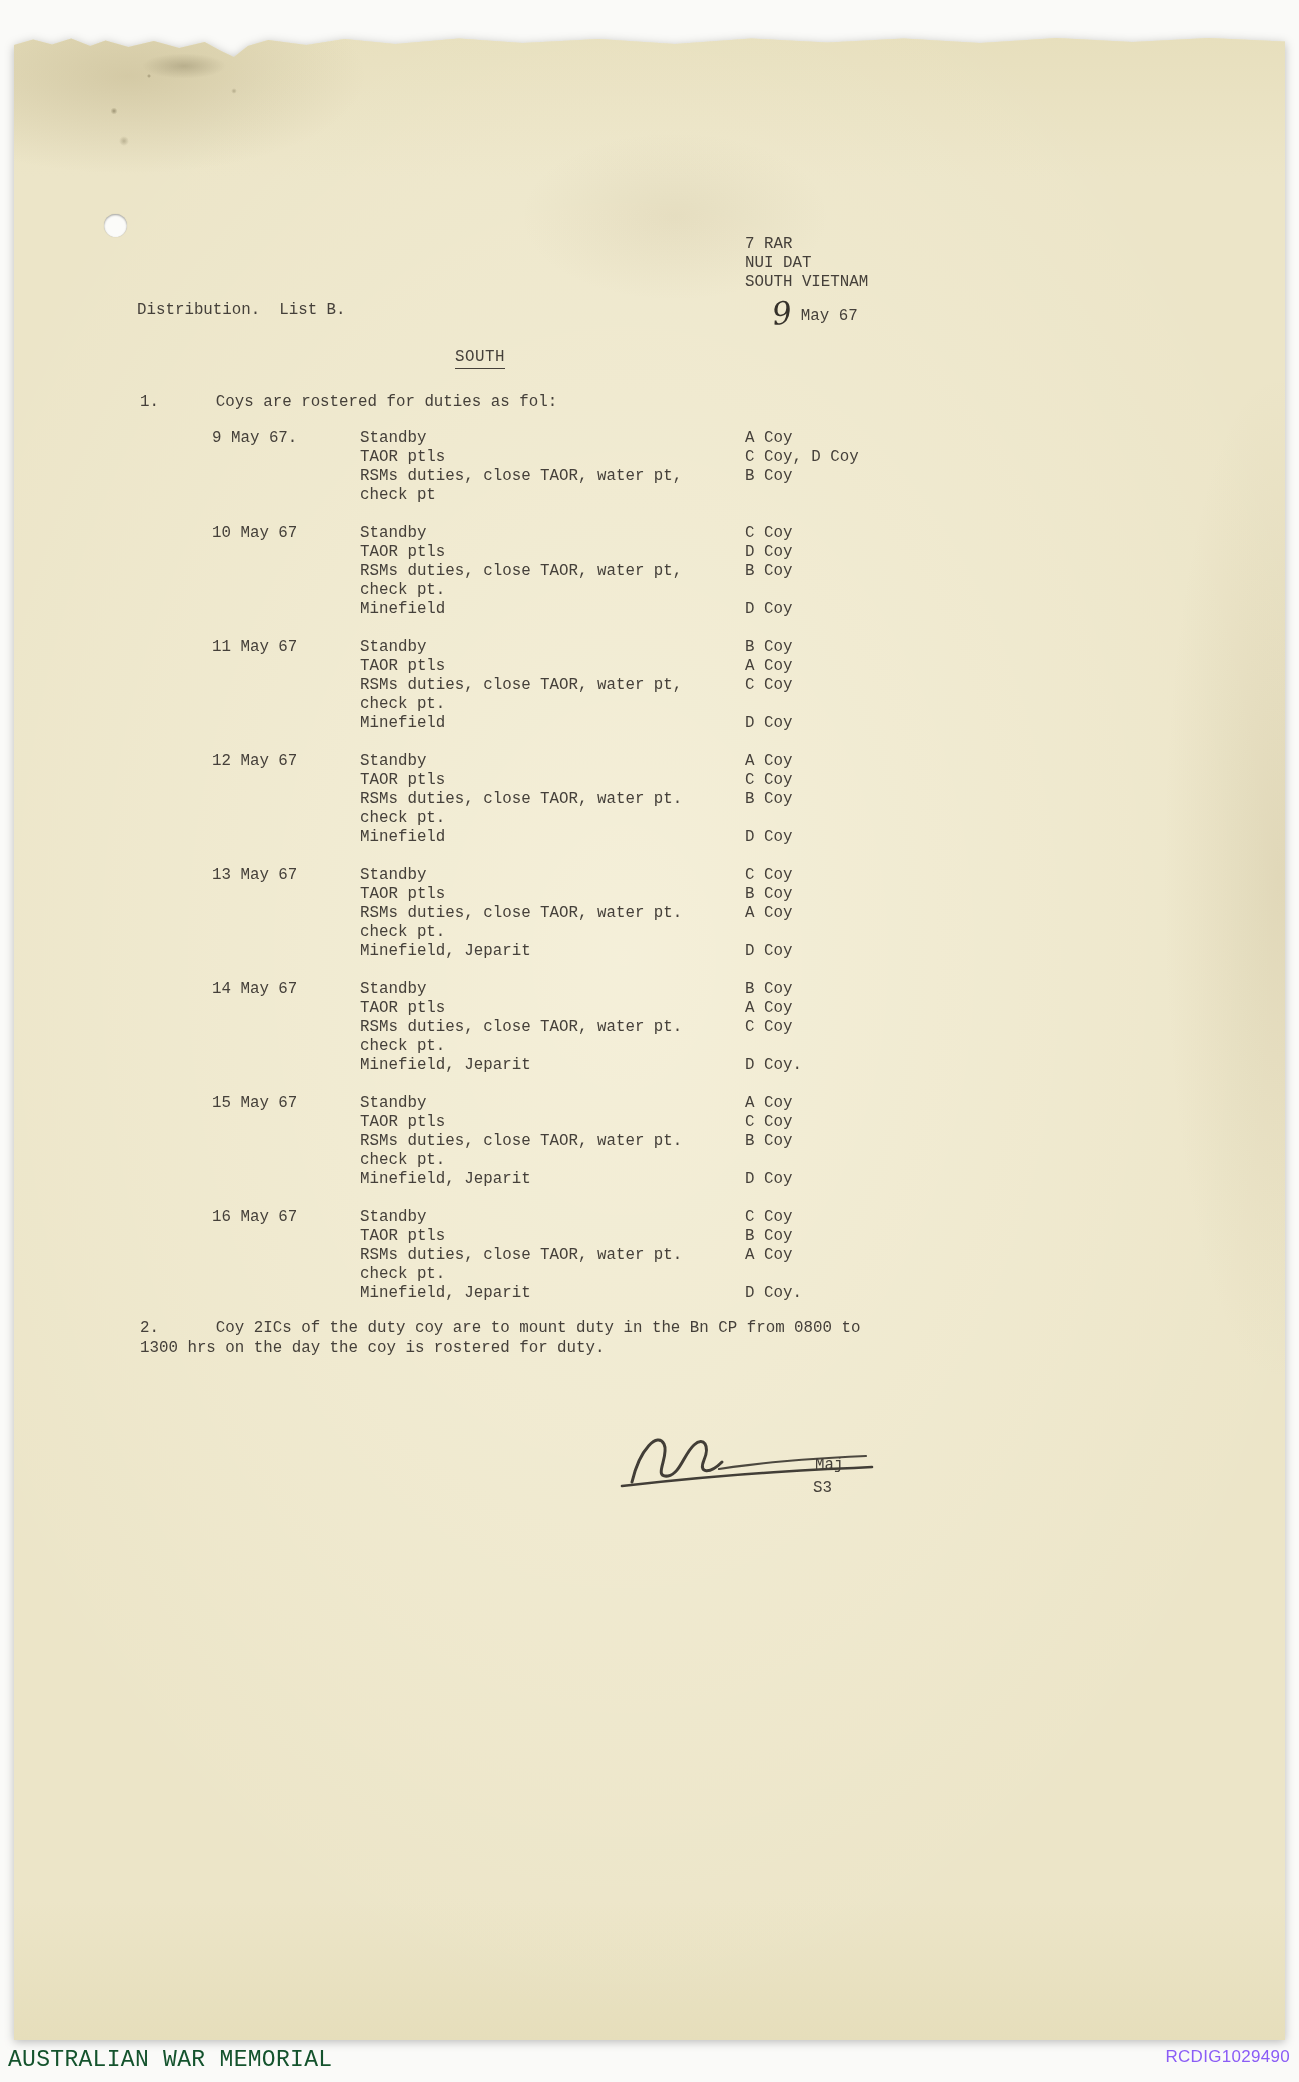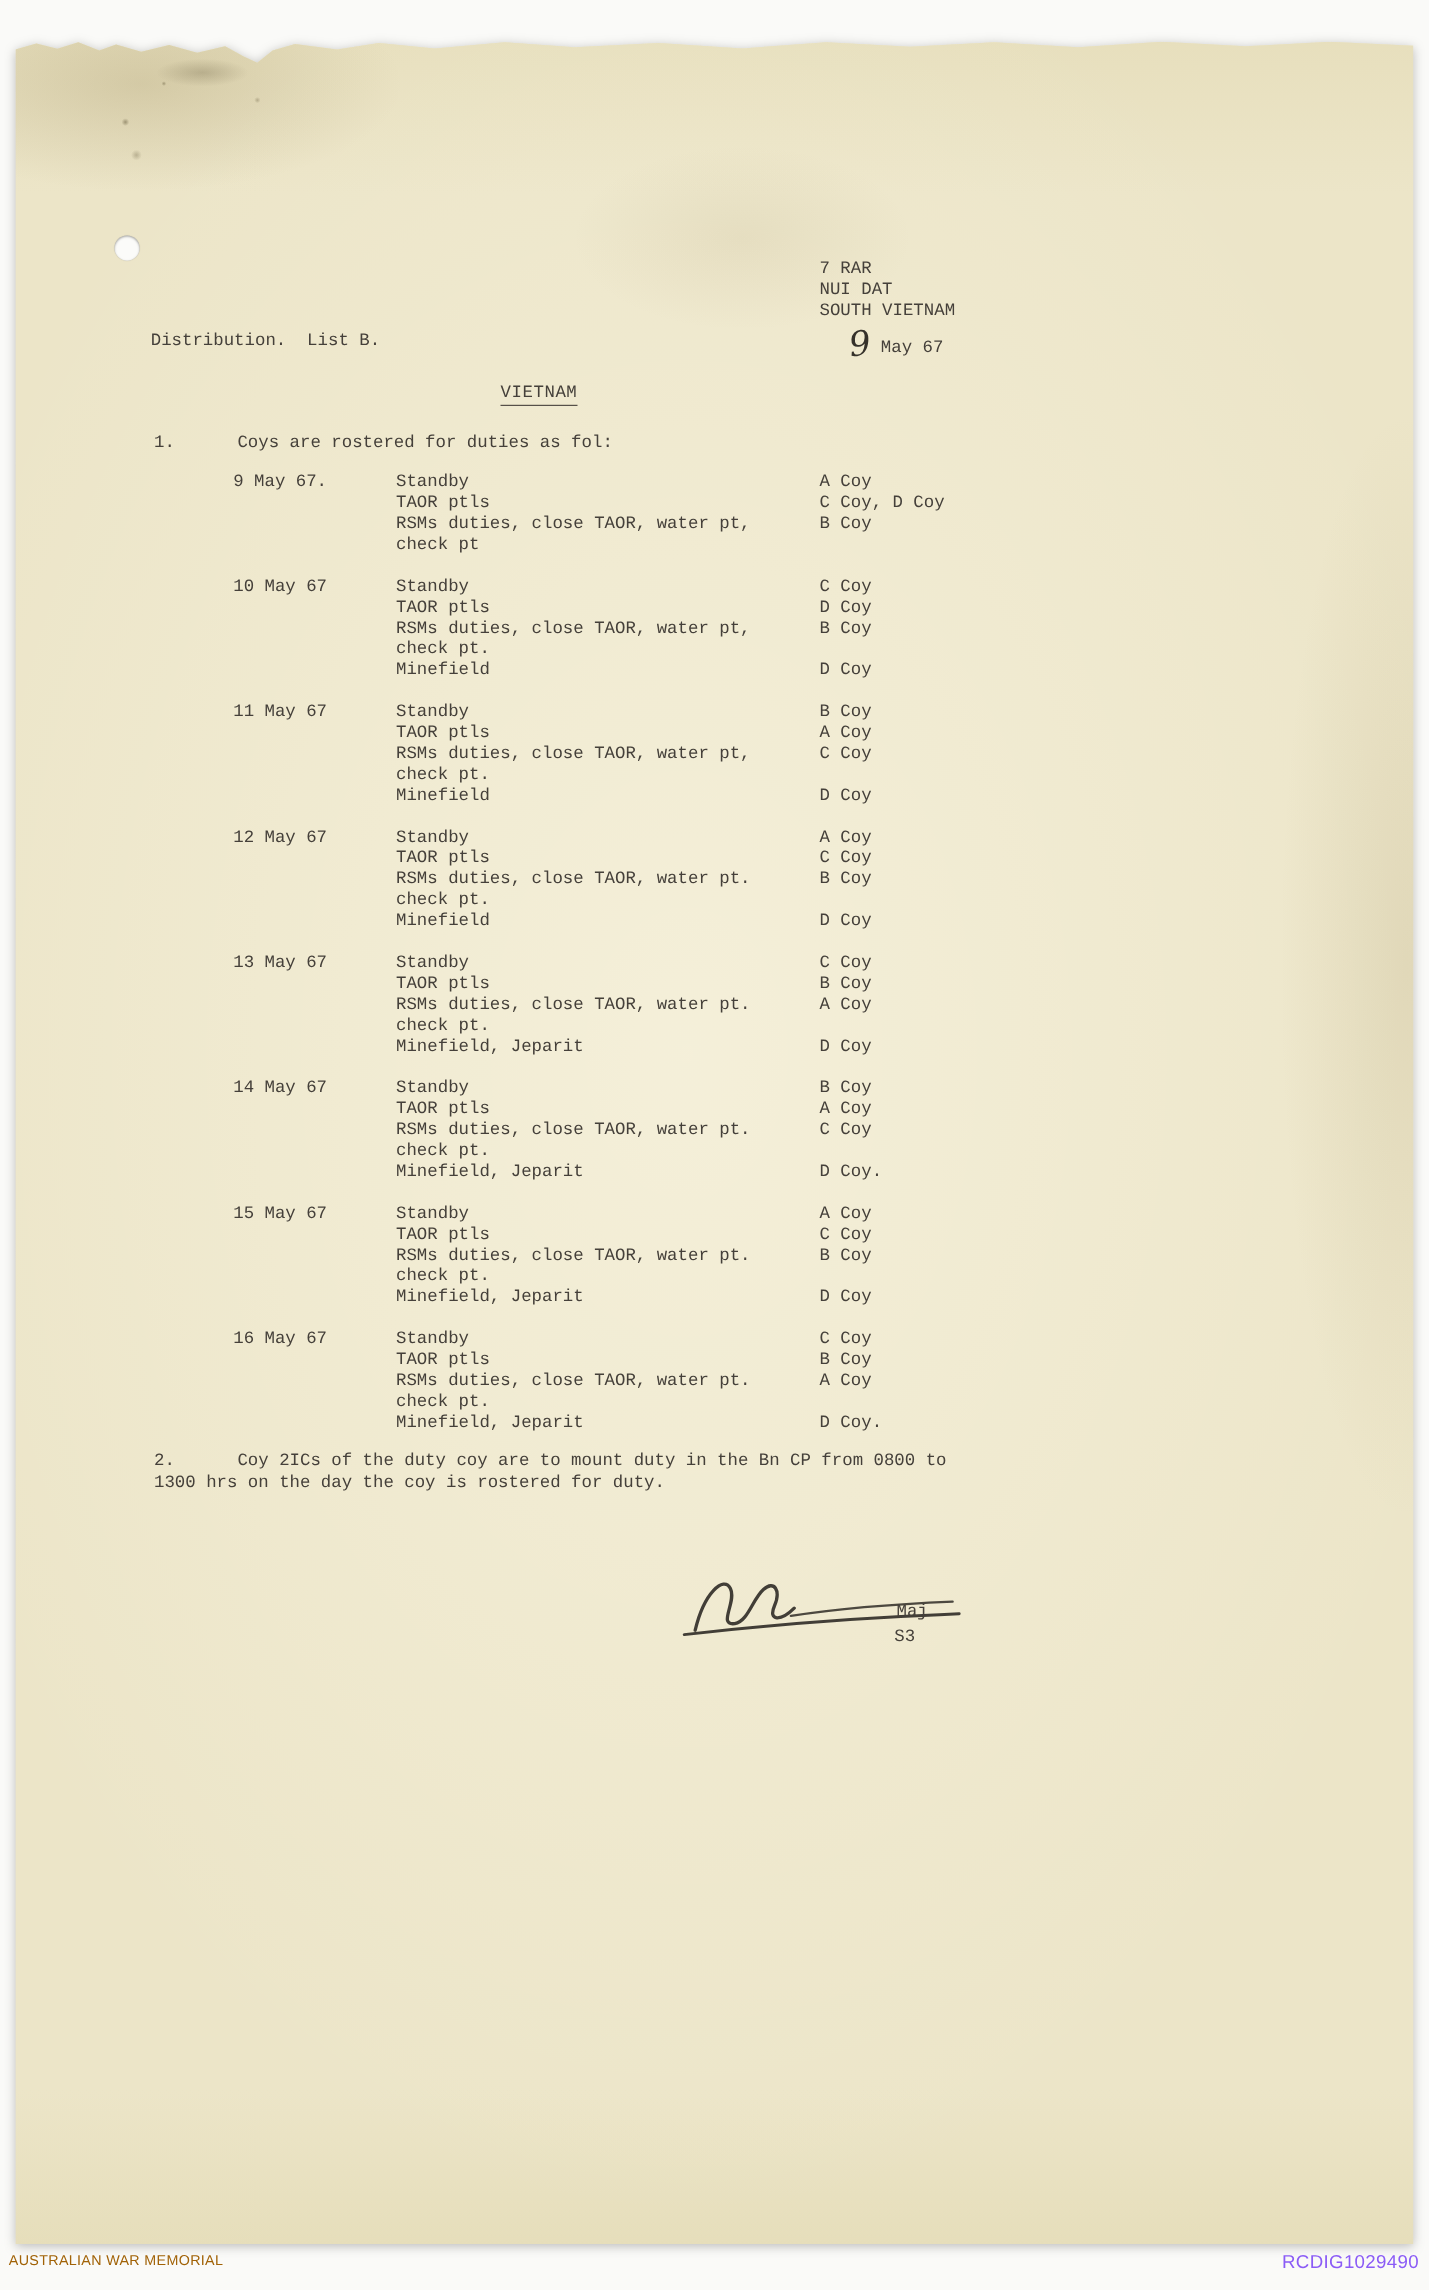--- a/index.html
+++ b/index.html
@@ -79,22 +79,22 @@
   .duty-line{ white-space:pre; }
   .coy-cell{ flex:1; white-space:pre; }
   .para-block{ position:absolute; left:126px; line-height:20px; }
   .para2{ top:1282px; }
   .para3{ top:1340px; }
   .sig-svg{ position:absolute; left:600px; top:1388px; }
   .sig-rank{ position:absolute; left:801px; top:1420px; }
   .sig-appt{ position:absolute; left:799px; top:1443px; }
   .footer-left{
     position:absolute; left:8px; top:2047px;
-    font-family:Liberation Sans, sans-serif;
-    font-size:13px; color:#a16207; letter-spacing:0.3px;
+    font-family:Liberation Mono, monospace;
+    font-size:23px; color:#14532d; letter-spacing:0.3px;
   }
   .footer-right{
     position:absolute; right:9px; top:2047px;
     font-family:"Liberation Sans", sans-serif;
     font-size:17px; color:#8b5cf6; letter-spacing:0.3px;
   }
 </style>
 </head>
 <body>
 
@@ -110,21 +110,21 @@
       <div class="mono">SOUTH VIETNAM</div>
     </div>
 
     <div class="distribution mono">Distribution.  List B.</div>
 
     <div class="dateline">
       <span class="hand-day">9</span>
       <span class="date-rest mono">May 67</span>
     </div>
 
-    <div class="doc-title mono">VIETNAM</div>
+    <div class="doc-title mono">SOUTH</div>
 
     <div class="para1 mono">1.      Coys are rostered for duties as fol:</div>
 
     <div class="roster">
         <div class="roster-block">
           <div class="roster-date">9 May 67.</div>
           <div class="roster-entries">
             <div class="roster-row">
               <div class="duty-cell">
                 <div class="duty-line">Standby</div>

